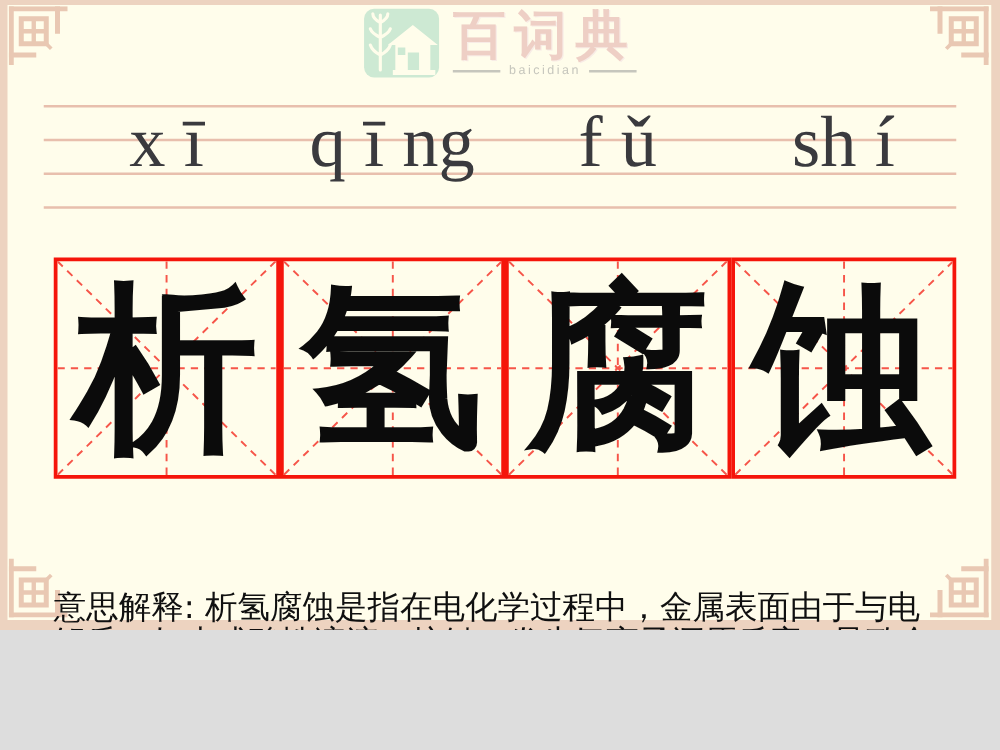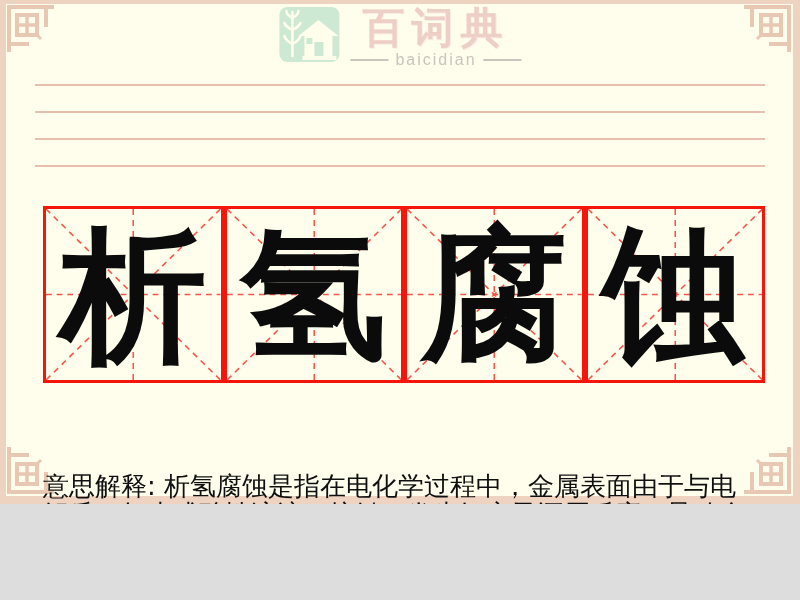--- a/index.html
+++ b/index.html
@@ -26,21 +26,21 @@
   .logo-icon{display:block;}
   .logo-text{display:flex;flex-direction:column;align-items:center;}
   .wordmark{
     font-size:42px;line-height:44px;font-weight:bold;letter-spacing:7px;
     color:var(--logo_pink,#eecfc5);text-shadow:1px 1px 0 #f8ece6;
     white-space:nowrap;
   }
   .romanized-row{display:flex;align-items:center;gap:7px;margin-top:1px;}
   .rule{display:inline-block;width:38px;height:2px;background:var(--logo_gray,#c6c6bd);}
   .romanized{
-    font-size:16px;letter-spacing:2px;color:var(--logo_gray,#c6c6bd);
+    font-size:10px;letter-spacing:2px;color:var(--logo_gray,#c6c6bd);
     font-family:"Liberation Sans",sans-serif;
   }
   
   .pinyin-lines{position:absolute;left:35px;top:84px;width:730px;}
   .guide-line{height:2px;background:var(--guide_line,#e8bfad);margin-bottom:25px;}
   .guide-line:last-child{margin-bottom:0;}
   
   .pinyin-row{position:absolute;left:43px;top:85px;width:722px;display:flex;}
   .pinyin-syllable{
     flex:1;text-align:center;
@@ -156,20 +156,26 @@
     </div>
   </div>
 
   <div class="pinyin-lines">
     <div class="guide-line"></div>
     <div class="guide-line"></div>
     <div class="guide-line"></div>
     <div class="guide-line"></div>
   </div>
 
+  <div class="pinyin-row">
+    <span class="pinyin-syllable">x ī</span>
+    <span class="pinyin-syllable">q ī ng</span>
+    <span class="pinyin-syllable">f ǔ</span>
+    <span class="pinyin-syllable">sh í</span>
+  </div>
 
   <div class="boxes-row">
     <div class="char-box">
       <svg viewBox="0 0 180 171" preserveAspectRatio="none">
         <g stroke="#f65549" stroke-width="1.6" stroke-dasharray="6 5" fill="none">
           <path d="M0 0 L180 171 M180 0 L0 171 M0 85.5 H180 M90 0 V171"></path>
         </g>
       </svg>
       <span class="hanzi">析</span>
     </div>

